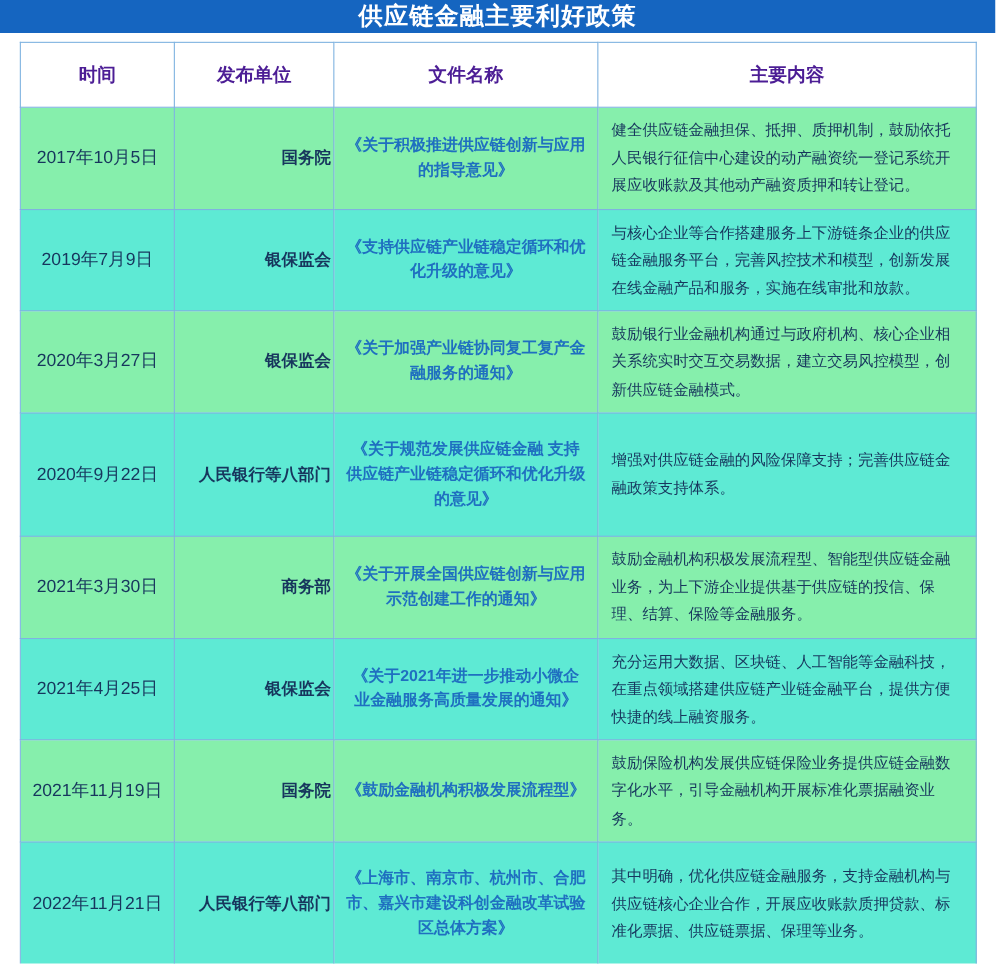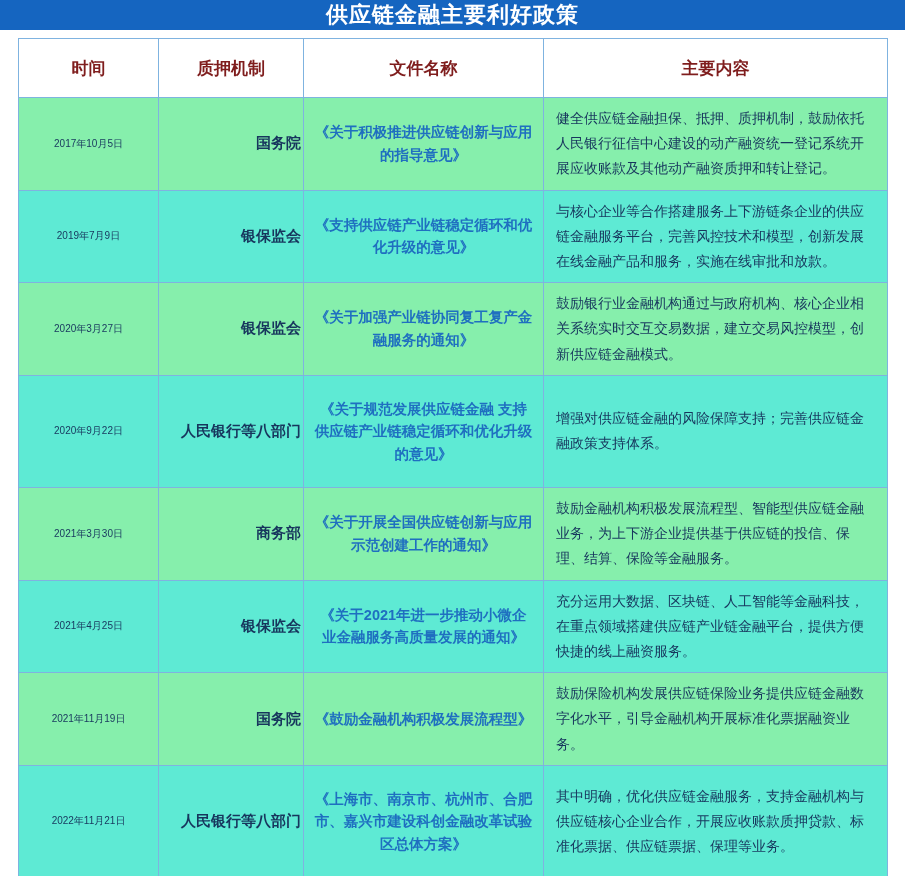--- a/index.html
+++ b/index.html
@@ -41,35 +41,35 @@
     width: 869px;
     table-layout: fixed;
     margin-top: 8px;
   }
   th, td {
     border: 1px solid #7fb3e0;
     vertical-align: middle;
   }
   thead th {
     background: #ffffff;
-    color: #7f1d1d;
+    color: #4c1d95;
     font-size: 17px;
     font-weight: bold;
     height: 56px;
     text-align: center;
   }
   tbody tr.odd td {
     background: #86efac;
   }
   tbody tr.even td {
     background: #5eead4;
   }
   td.c-time {
     text-align: center;
-    font-size: 10px;
+    font-size: 16px;
     color: #17365d;
     padding: 6px 2px;
     margin-top: 25px;
   }
   td.c-org {
     text-align: right;
     font-size: 15px;
     font-weight: bold;
     color: #17365d;
     padding: 6px 2px;
@@ -123,21 +123,21 @@
   <table>
     <colgroup>
       <col class="col-time">
       <col class="col-org">
       <col class="col-doc">
       <col class="col-content">
     </colgroup>
     <thead>
       <tr>
         <th>时间</th>
-        <th>质押机制</th>
+        <th>发布单位</th>
         <th>文件名称</th>
         <th>主要内容</th>
       </tr>
     </thead>
     <tbody>
       <tr class="odd">
         <td class="c-time">2017年10月5日</td>
         <td class="c-org">国务院</td>
         <td class="c-doc">《关于积极推进供应链创新与应用的指导意见》</td>
         <td class="c-content">健全供应链金融担保、抵押、质押机制，鼓励依托人民银行征信中心建设的动产融资统一登记系统开展应收账款及其他动产融资质押和转让登记。</td>

